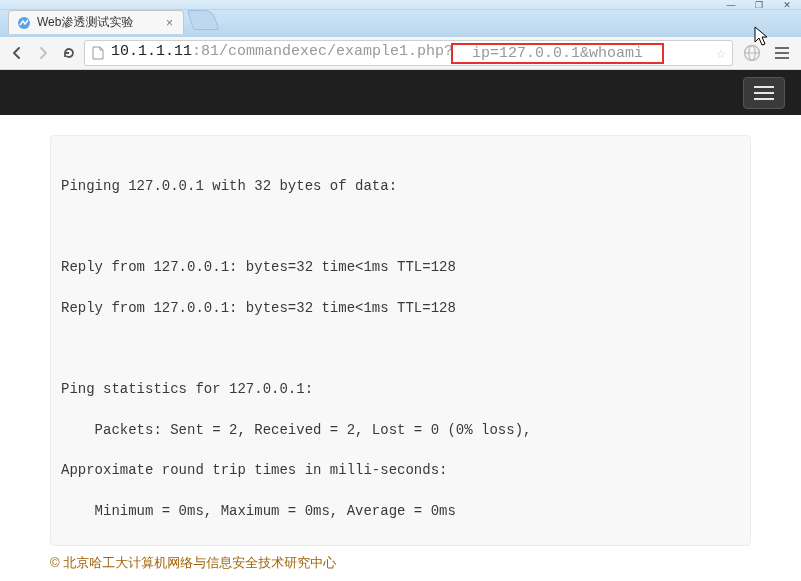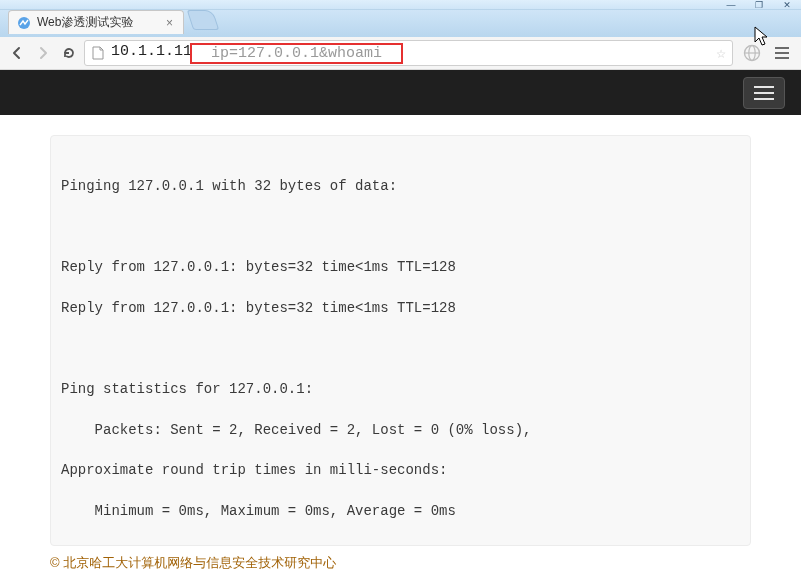--- a/index.html
+++ b/index.html
@@ -183,20 +183,21 @@
   </div>
   <div class="omnibox">
     <span class="page-icon">
       <svg width="12" height="14" viewBox="0 0 12 14">
           <path d="M1 1h7l3 3v9H1z" fill="none" stroke="#999" stroke-width="1"></path>
           <path d="M8 1v3h3" fill="none" stroke="#999" stroke-width="1"></path>
         </svg>
     </span>
     <span class="url-text">
       <span class="url-host">10.1.1.11</span>
+        <span class="url-rest">:81/commandexec/example1.php?</span>
         <span class="url-hl">ip=127.0.0.1&amp;whoami</span>
     </span>
     <span style="flex:1"></span>
     <span class="star">☆</span>
   </div>
   <div class="globe">
     <svg width="18" height="18" viewBox="0 0 18 18">
         <circle cx="9" cy="9" r="7.5" fill="none" stroke="#bdbdbd" stroke-width="1.4"></circle>
         <ellipse cx="9" cy="9" rx="3.2" ry="7.5" fill="none" stroke="#bdbdbd" stroke-width="1.2"></ellipse>
         <line x1="1.5" y1="9" x2="16.5" y2="9" stroke="#bdbdbd" stroke-width="1.2"></line>

